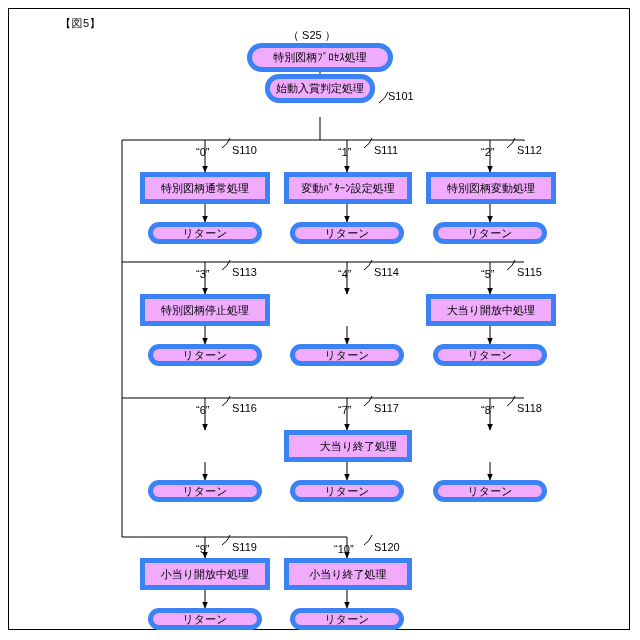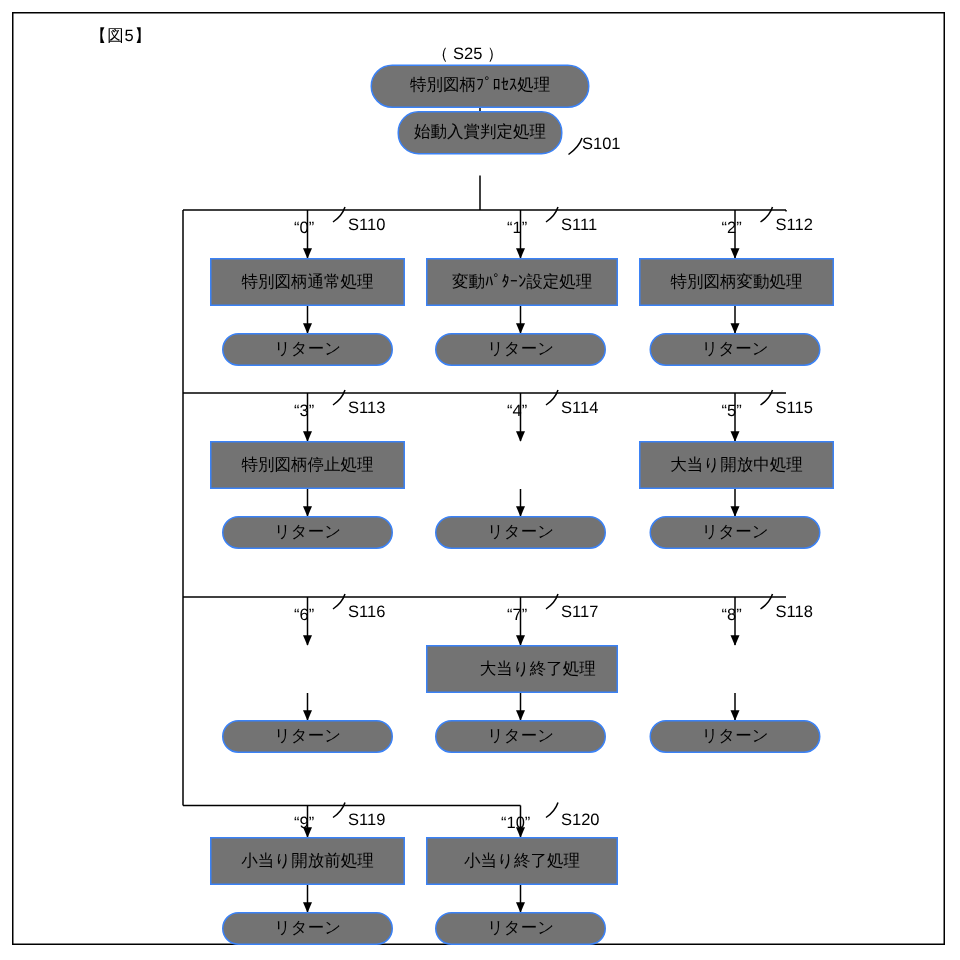--- a/index.html
+++ b/index.html
@@ -39,22 +39,22 @@
   .svg-layer {
     position: absolute;
     left: 0; top: 0;
     width: 640px;
     height: 640px;
   }
   
   .node {
     position: absolute;
     box-sizing: border-box;
-    border: 1px solid #3b82f6;
-    background: #737373;
+    border: 5px solid #3b82f6;
+    background: #f0abfc;
     display: flex;
     align-items: center;
     justify-content: center;
     text-align: center;
     font-size: 11px;
     line-height: 1.1;
     white-space: nowrap;
   }
   .node.stadium {
     border-radius: 999px;
@@ -194,21 +194,21 @@
   <div class="step-label" style="left:374px; top:402px;">S117</div>
   <div class="node" style="left:284px; top:430px; width:128px; height:32px;padding-left:21px;">大当り終了処理</div>
   <div class="node stadium" style="left:290px; top:480px; width:114px; height:22px;">リターン</div>
 
   <div class="quote-label" style="left:481px; top:404px;">“8”</div>
   <div class="step-label" style="left:517px; top:402px;">S118</div>
   <div class="node stadium" style="left:433px; top:480px; width:114px; height:22px;">リターン</div>
 
   <div class="quote-label" style="left:196px; top:543px;">“9”</div>
   <div class="step-label" style="left:232px; top:541px;">S119</div>
-  <div class="node" style="left:140px; top:558px; width:130px; height:32px;">小当り開放前処理</div>
+  <div class="node" style="left:140px; top:558px; width:130px; height:32px;">小当り開放中処理</div>
   <div class="node stadium" style="left:148px; top:608px; width:114px; height:22px;">リターン</div>
 
   <div class="quote-label" style="left:334px; top:543px;">“10”</div>
   <div class="step-label" style="left:374px; top:541px;">S120</div>
   <div class="node" style="left:284px; top:558px; width:128px; height:32px;">小当り終了処理</div>
   <div class="node stadium" style="left:290px; top:608px; width:114px; height:22px;">リターン</div>
 
 </div>
 
 </body></html>

